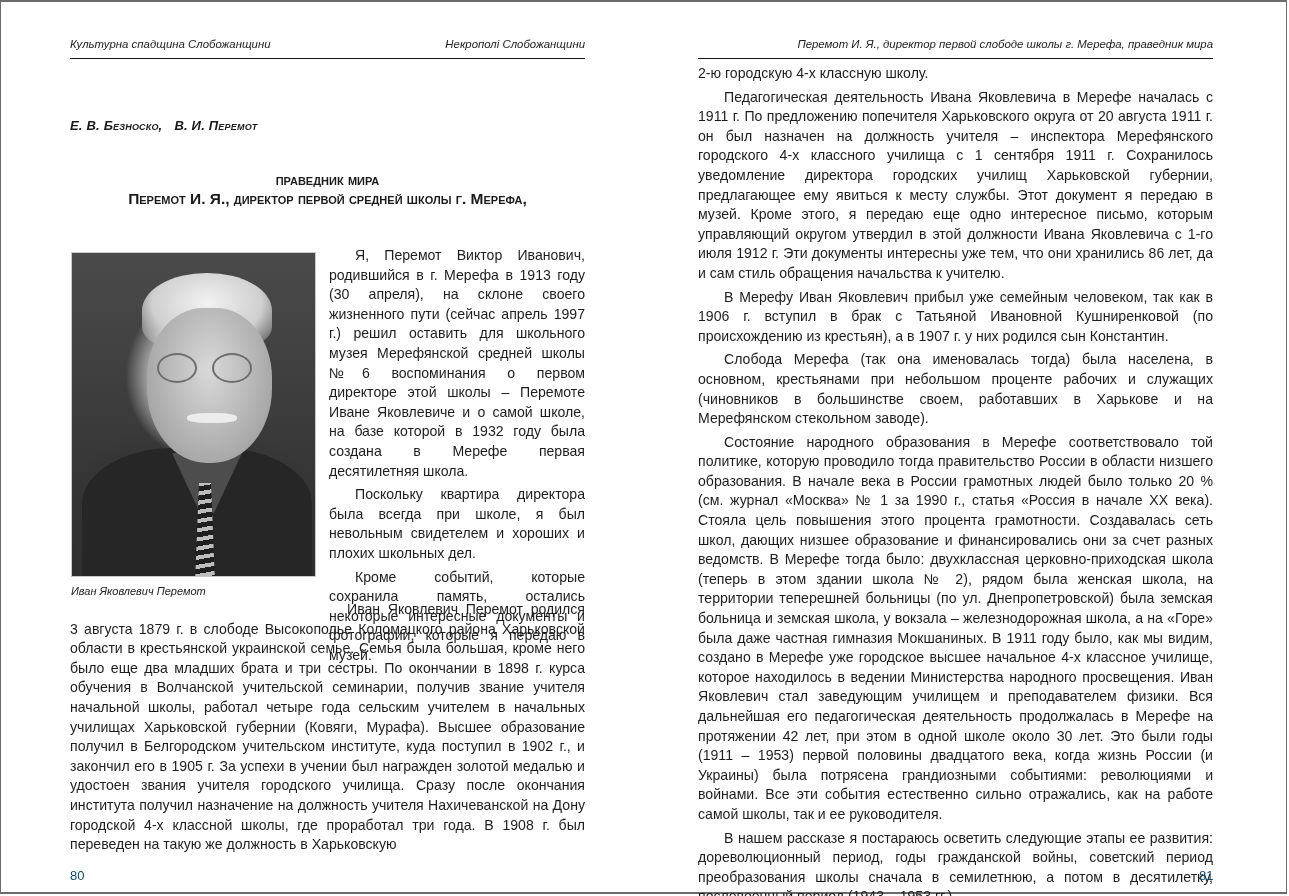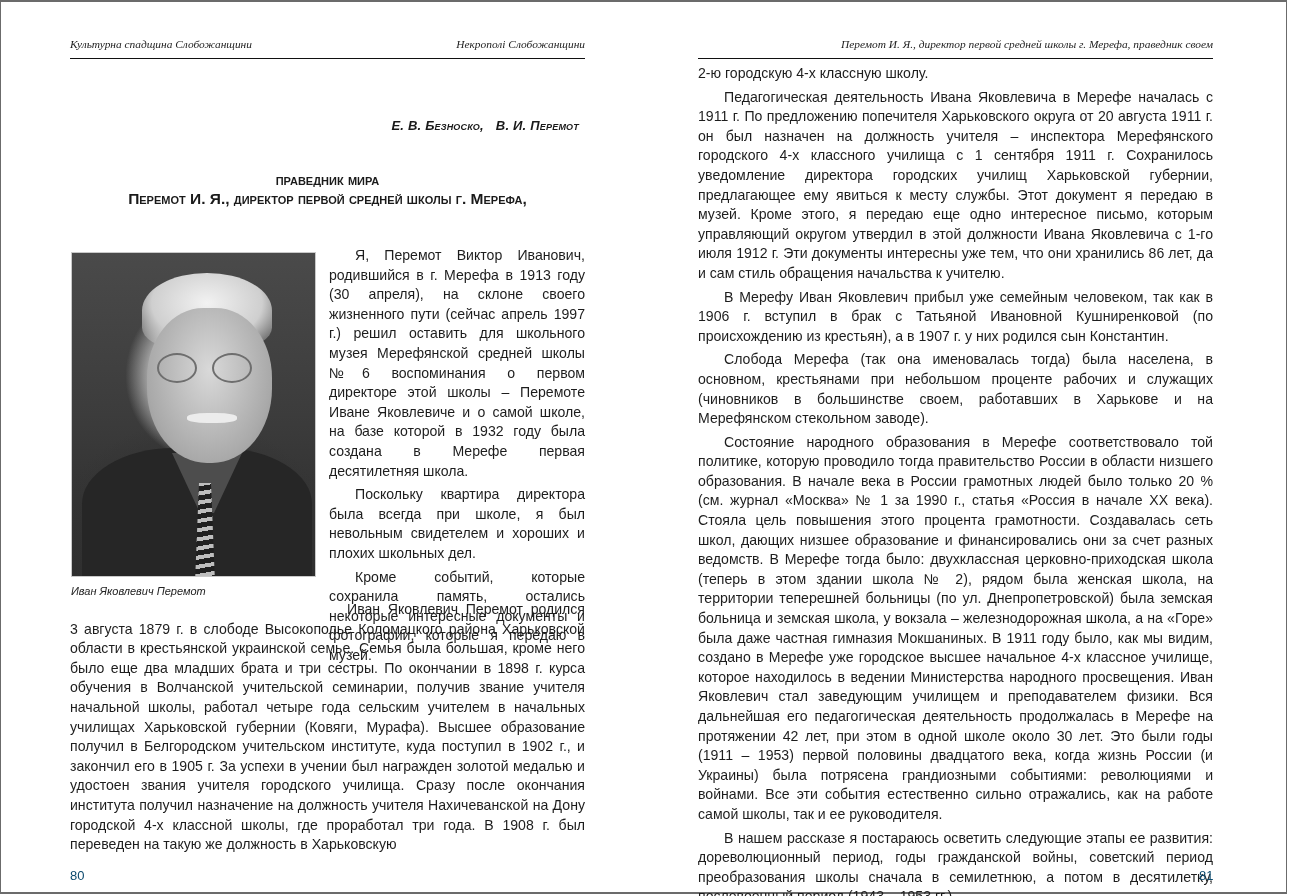--- a/index.html
+++ b/index.html
@@ -20,28 +20,28 @@
     background: #fff;
   }
   .page { position: absolute; top: 0; height: 100%; }
   .page.left { left: 0; width: 644px; }
   .page.right { left: 644px; width: 643px; }
 
   .running-header {
     position: absolute; top: 36px; height: 20px;
     border-bottom: 1.5px solid #111;
     font-style: italic; font-size: 11.4px; color: #222;
-    display: flex; justify-content: space-between; align-items: flex-start; font-family: Liberation Serif, serif;
+    display: flex; justify-content: space-between; align-items: flex-start;
   }
   .left .running-header { left: 69px; width: 515px; }
   .right .running-header { left: 53px; width: 515px; justify-content: flex-end; }
 
   .authors {
     position: absolute; top: 116px; left: 69px; width: 509px;
-    text-align: right; font-weight: bold; font-style: italic; font-size: 13px;
+    font-weight: bold; font-style: italic; font-size: 13px;
     font-variant: small-caps; letter-spacing: 0.2px;
   }
   .authors span + span { margin-left: 12px; }
 
   .title {
     position: absolute; top: 168px; left: 69px; width: 515px;
     text-align: center; font-weight: bold; font-size: 15.5px;
     font-variant: small-caps; line-height: 19px;
   }
   .subtitle {
@@ -147,21 +147,21 @@
 
     <div class="text full-col-left">
       <p class="first">Иван Яковлевич Перемот родился 3 августа 1879 г. в слободе Высокополье Коломацкого района Харьковской области в крестьянской украинской семье. Семья была большая, кроме него было еще два младших брата и три сестры. По окончании в 1898 г. курса обучения в Волчанской учительской семинарии, получив звание учителя начальной школы, работал четыре года сельским учителем в начальных училищах Харьковской губернии (Ковяги, Мурафа). Высшее образование получил в Белгородском учительском институте, куда поступил в 1902 г., и закончил его в 1905 г. За успехи в учении был награжден золотой медалью и удостоен звания учителя городского училища. Сразу после окончания института получил назначение на должность учителя Нахичеванской на Дону городской 4-х классной школы, где проработал три года. В 1908 г. был переведен на такую же должность в Харьковскую</p>
     </div>
 
     <div class="page-number">80</div>
   </div>
 
   <div class="page right">
     <div class="running-header">
-      <span>Перемот И. Я., директор первой средней школы г. Мерефа, праведник своем</span>
+      <span>Перемот И. Я., директор первой слободе школы г. Мерефа, праведник мира</span>
     </div>
 
     <div class="text full-col-right">
       <p class="cont">2-ю городскую 4-х классную школу.</p>
       <p>Педагогическая деятельность Ивана Яковлевича в Мерефе началась с 1911 г. По предложению попечителя Харьковского округа от 20 августа 1911 г. он был назначен на должность учителя – инспектора Мерефянского городского 4-х классного училища с 1 сентября 1911 г. Сохранилось уведомление директора городских училищ Харьковской губернии, предлагающее ему явиться к месту службы. Этот документ я передаю в музей. Кроме этого, я передаю еще одно интересное письмо, которым управляющий округом утвердил в этой должности Ивана Яковлевича с 1-го июля 1912 г. Эти документы интересны уже тем, что они хранились 86 лет, да и сам стиль обращения начальства к учителю.</p>
       <p>В Мерефу Иван Яковлевич прибыл уже семейным человеком, так как в 1906 г. вступил в брак с Татьяной Ивановной Кушниренковой (по происхождению из крестьян), а в 1907 г. у них родился сын Константин.</p>
       <p>Слобода Мерефа (так она именовалась тогда) была населена, в основном, крестьянами при небольшом проценте рабочих и служащих (чиновников в большинстве своем, работавших в Харькове и на Мерефянском стекольном заводе).</p>
       <p>Состояние народного образования в Мерефе соответствовало той политике, которую проводило тогда правительство России в области низшего образования. В начале века в России грамотных людей было только 20 % (см. журнал «Москва» № 1 за 1990 г., статья «Россия в начале ХХ века). Стояла цель повышения этого процента грамотности. Создавалась сеть школ, дающих низшее образование и финансировались они за счет разных ведомств. В Мерефе тогда было: двухклассная церковно-приходская школа (теперь в этом здании школа № 2), рядом была женская школа, на территории теперешней больницы (по ул. Днепропетровской) была земская больница и земская школа, у вокзала – железнодорожная школа, а на «Горе» была даже частная гимназия Мокшаниных. В 1911 году было, как мы видим, создано в Мерефе уже городское высшее начальное 4-х классное училище, которое находилось в ведении Министерства народного просвещения. Иван Яковлевич стал заведующим училищем и преподавателем физики. Вся дальнейшая его педагогическая деятельность продолжалась в Мерефе на протяжении 42 лет, при этом в одной школе около 30 лет. Это были годы (1911 – 1953) первой половины двадцатого века, когда жизнь России (и Украины) была потрясена грандиозными событиями: революциями и войнами. Все эти события естественно сильно отражались, как на работе самой школы, так и ее руководителя.</p>
       <p>В нашем рассказе я постараюсь осветить следующие этапы ее развития: дореволюционный период, годы гражданской войны, советский период преобразования школы сначала в семилетнюю, а потом в десятилетку, послевоенный период (1943 – 1953 гг.)</p>
     </div>

